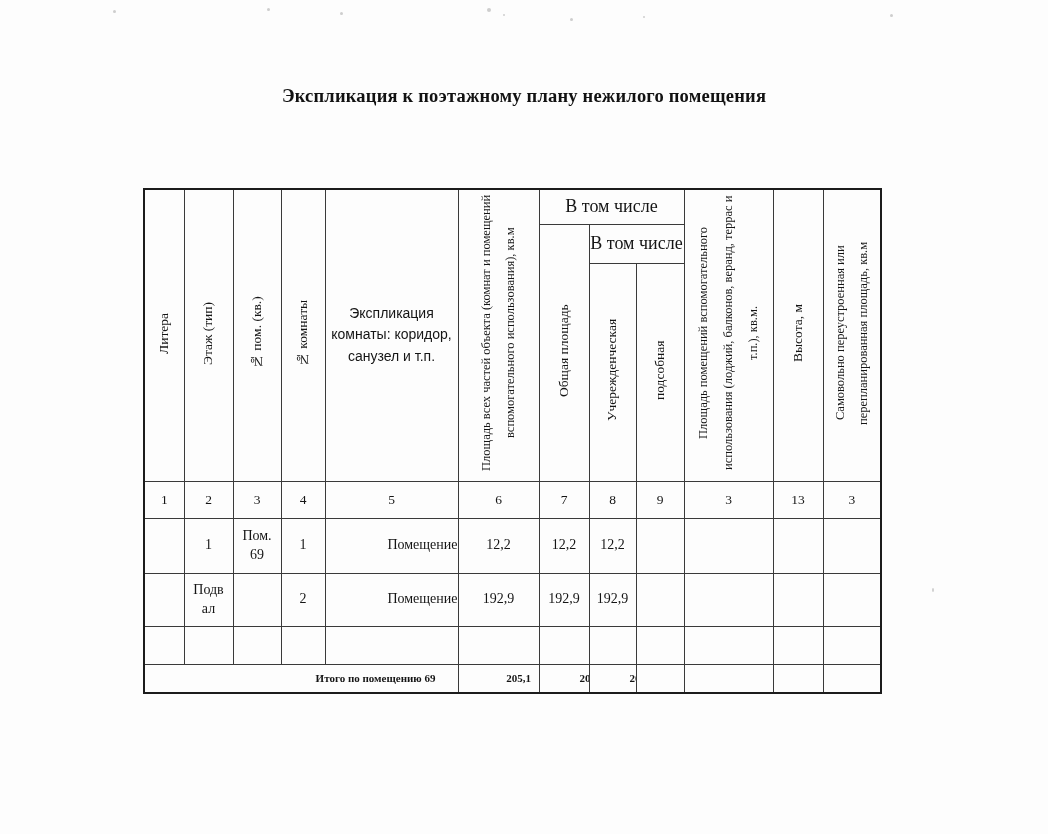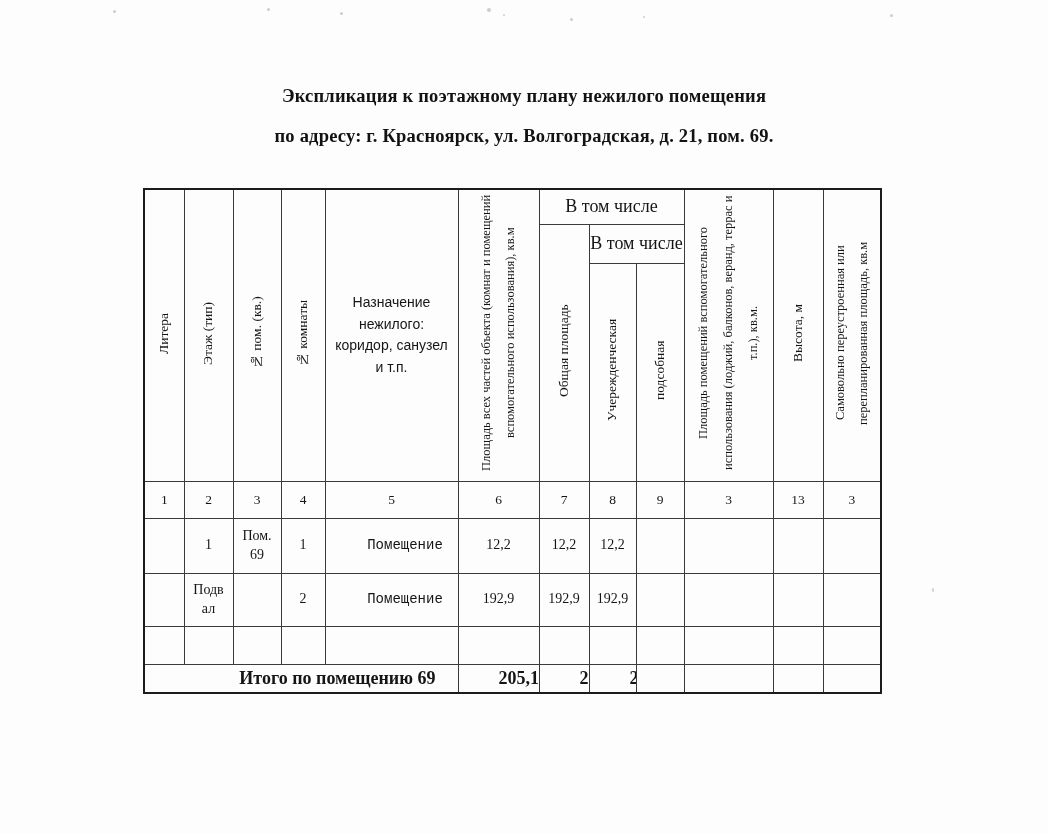--- a/index.html
+++ b/index.html
@@ -42,23 +42,23 @@
   .lh20    { line-height:2.0; }
   .lh18    { line-height:1.8; }
   .h5span {
     display:inline-block; width:122px;
     font-family:"Liberation Sans", sans-serif;
     font-size:14px; line-height:1.55;
   }
   .group-cell { font-size:18px; }
   tr.numrow td { font-size:13.5px; }
   tr.bodyrow td { font-size:14px; line-height:1.3; }
-  td.naz { text-align:center; padding-left:27px;font-family:Liberation Mono, monospace; }
+  td.naz { text-align:right; padding-left:27px; }
   td.brk { word-wrap:break-word; word-break:break-word; padding:0 7px; }
-  tr.totalrow td { font-size:18px; font-weight:700;padding-left:40px; }
+  tr.totalrow td { font-size:11px; font-weight:700;padding-left:40px; }
   td.total-label { text-align:right; padding-right:22px; }
   .speck {
     position:absolute; background:#a8a8a8; border-radius:50%;
     width:3px; height:3px; opacity:0.55;
   }
 </style>
 </head>
 <body>
 
 <div class="page">
@@ -68,21 +68,20 @@
   <div class="speck" style="left:340px;top:12px;"></div>
   <div class="speck" style="left:487px;top:8px;width:4px;height:4px;"></div>
   <div class="speck" style="left:503px;top:14px;width:2px;height:2px;"></div>
   <div class="speck" style="left:570px;top:18px;"></div>
   <div class="speck" style="left:643px;top:16px;width:2px;height:2px;"></div>
   <div class="speck" style="left:890px;top:14px;"></div>
   <div class="speck" style="left:932px;top:588px;width:2px;height:4px;"></div>
 
   <div class="title">
     <div>Экспликация к поэтажному плану нежилого помещения</div>
-    <div>по адресу: г. Красноярск, ул. Волгоградская, д. 21, пом. 69.</div>
   </div>
 
   <table class="extable">
     <colgroup>
       <col style="width:40px">
         <col style="width:49px">
         <col style="width:48px">
       <col style="width:44px">
         <col style="width:133px">
         <col style="width:81px">
@@ -102,21 +101,21 @@
       <td rowspan="3">
         <span class="vtext vh-full">Этаж (тип)</span>
       </td>
       <td rowspan="3">
         <span class="vtext vh-full">№ пом. (кв.)</span>
       </td>
       <td rowspan="3">
         <span class="vtext vh-full">№ комнаты</span>
       </td>
       <td rowspan="3">
-        <span class="h5span">Назначение нежилого: коридор, санузел и т.п.</span>
+        <span class="h5span">Экспликация комнаты: коридор, санузел и т.п.</span>
       </td>
       <td rowspan="3">
         <span class="vtext vh-full fs-sm lh19">Площадь всех частей объекта (комнат и помещений вспомогательного использования), кв.м</span>
       </td>
       <td colspan="3" class="group-cell">
         <span>В том числе</span>
       </td>
       <td rowspan="3">
         <span class="vtext vh-full fs-sm lh20">Площадь помещений вспомогательного использования (лоджий, балконов, веранд, террас и т.п.), кв.м.</span>
       </td>

